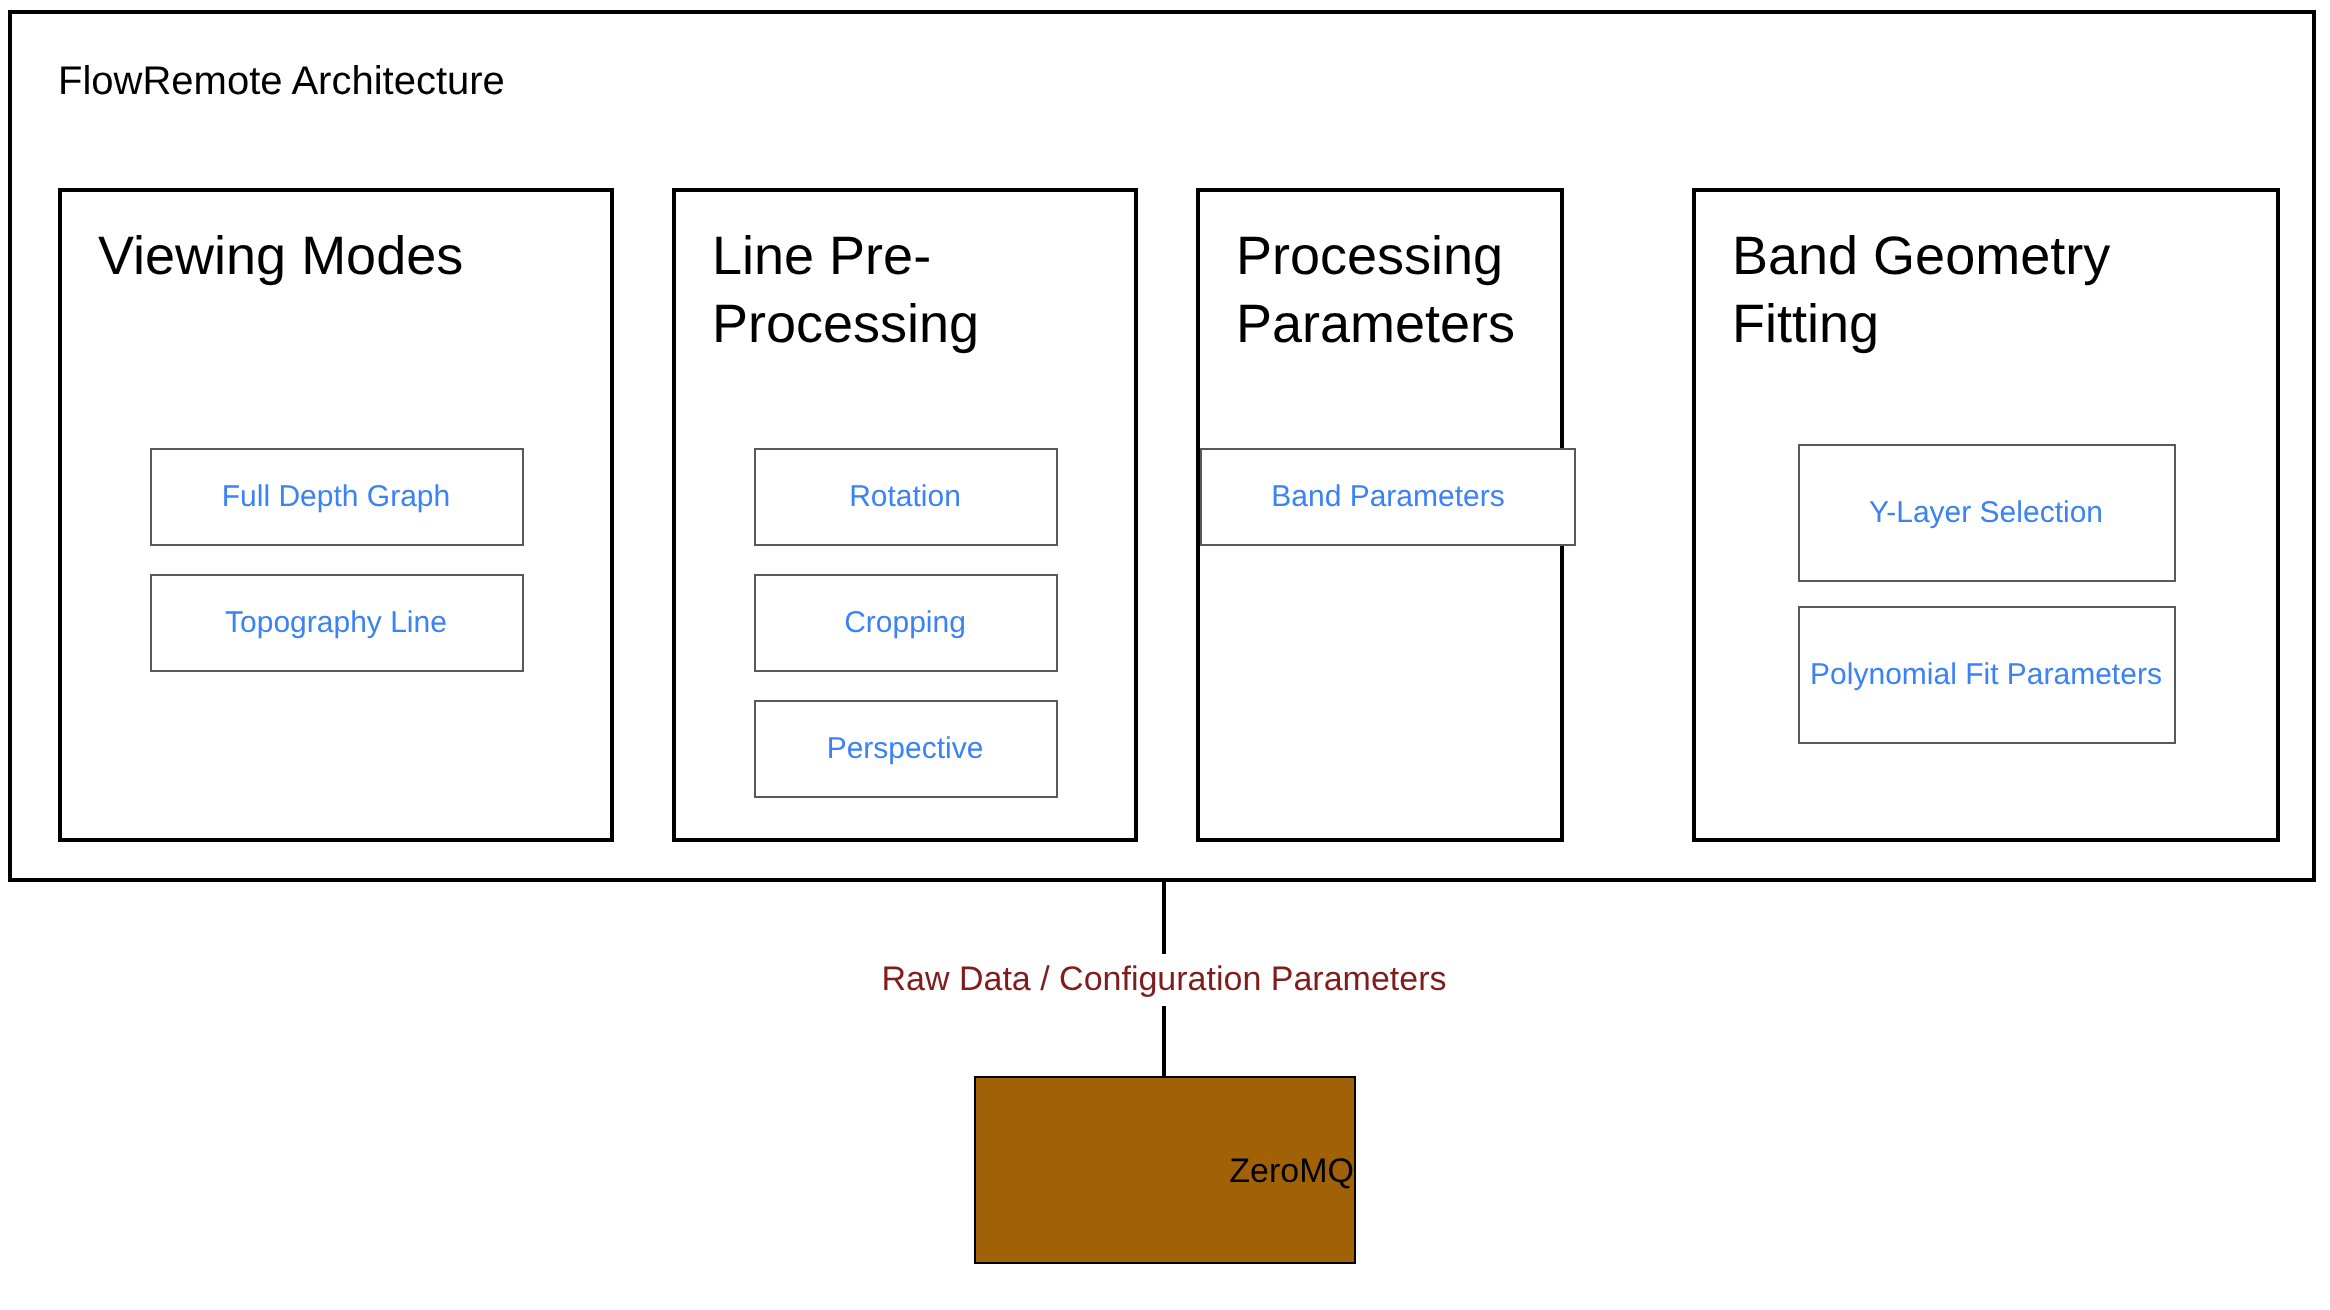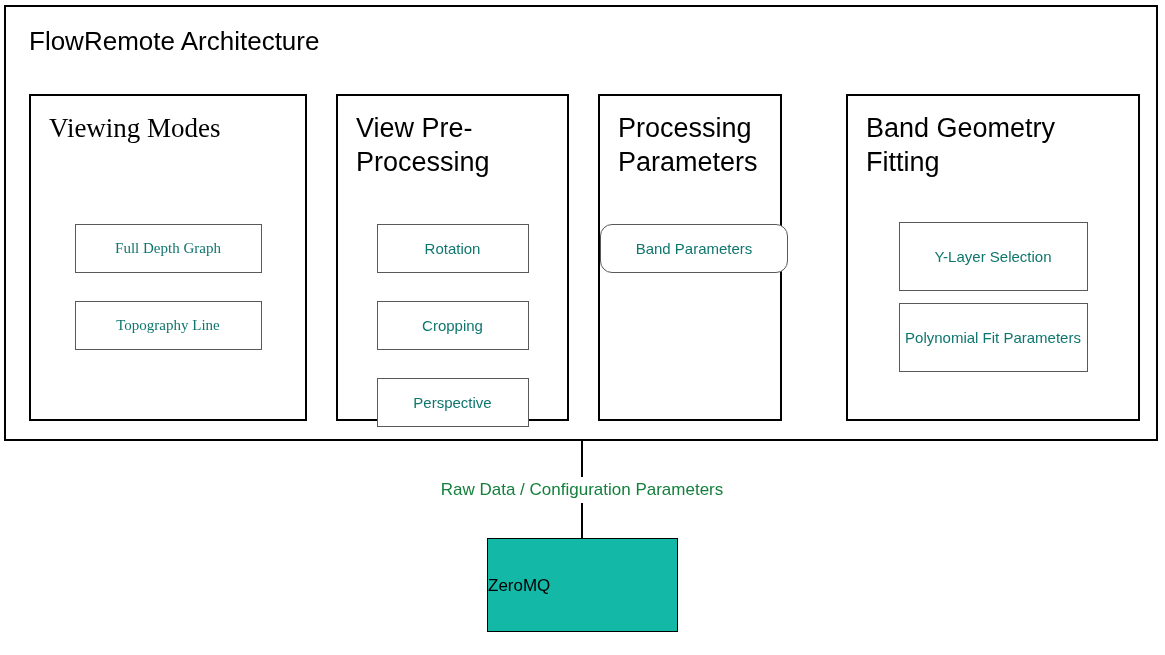--- a/index.html
+++ b/index.html
@@ -31,21 +31,21 @@
     height: 436px;
     border: 2px solid #000000;
     box-sizing: border-box;
     background: #ffffff;
   }
 
   .arch-title {
     position: absolute;
     left: 23px;
     top: 16px;
-    font-size: 26px;
+    font-size: 20px;
     line-height: 36px;
     letter-spacing: 0px;
     white-space: nowrap;
     color: #000000;
   }
 
   
   .columns {
     position: absolute;
     left: 23px;
@@ -76,40 +76,40 @@
   .group-items {
     position: absolute;
     left: 0;
     right: 0;
     top: 128px;
   }
 
   
   .item {
     position: relative;
-    margin: 0 auto 28px auto;
+    margin: 0 auto 14px auto;
     border: 1px solid #595959;
     box-sizing: border-box;
     background: #ffffff;
     display: flex;
     align-items: center;
     justify-content: center;
     text-align: left;
     font-size: 15px;
     line-height: 19px;
-    color: #0f766e;
+    color: #3b82f6;
   }
 
   .g1 .item, .g2 .item { height: 49px; }
   .g3 .item { height: 49px; }
   .g4 .item { height: 69px; }
 
   .g1 .item { width: 187px; }
   .g2 .item { width: 152px; }
-  .g3 .item { width: 188px; border-radius: 12px; }
+  .g3 .item { width: 188px; }
   .g4 .item { width: 189px; }
 
   .g4 .items-wrap .item { margin-bottom: 12px; }
 
   
   .connector {
     position: absolute;
     left: 581px;
     top: 441px;
     width: 2px;
@@ -118,71 +118,71 @@
   }
 
   .bus-label {
     position: absolute;
     left: 396px;
     top: 477px;
     width: 372px;
     text-align: center;
     font-size: 17px;
     line-height: 22px;
-    color: #15803d;
+    color: #7f1d1d;
     background: #ffffff;
     padding: 2px 0;
     white-space: nowrap;
   }
 
   .zeromq-box {
     position: absolute;
     left: 487px;
     top: 538px;
     width: 191px;
     height: 94px;
     border: 1px solid #000000;
     box-sizing: border-box;
-    background: #14b8a6;
+    background: #a16207;
     display: flex;
     align-items: center;
-    justify-content: flex-start;
+    justify-content: flex-end;
   }
 
   .zeromq-label {
     font-size: 17px;
     line-height: 21px;
     color: #000000;
   }
 </style>
 </head>
 <body>
 
 <div id="canvas">
 
   <div class="arch-container">
 
     <div class="arch-title">FlowRemote Architecture</div>
 
     <div class="columns">
 
-      <div class="group g1" style="left:0px; width:278px;font-family:Liberation Serif, serif;">
+      <div class="group g1" style="left:0px; width:278px;">
         <div class="group-title">Viewing Modes</div>
         <div class="group-items items-wrap">
           <div class="item">
             <span>Full Depth Graph</span>
           </div>
           <div class="item">
             <span>Topography Line</span>
           </div>
         </div>
       </div>
 
       <div class="group g2" style="left:307px; width:233px;">
-        <div class="group-title">View Pre-Processing</div>
+        <div class="group-title">Line Pre-Processing</div>
         <div class="group-items items-wrap">
           <div class="item">
             <span>Rotation</span>
           </div>
           <div class="item">
             <span>Cropping</span>
           </div>
           <div class="item">
             <span>Perspective</span>
           </div>

